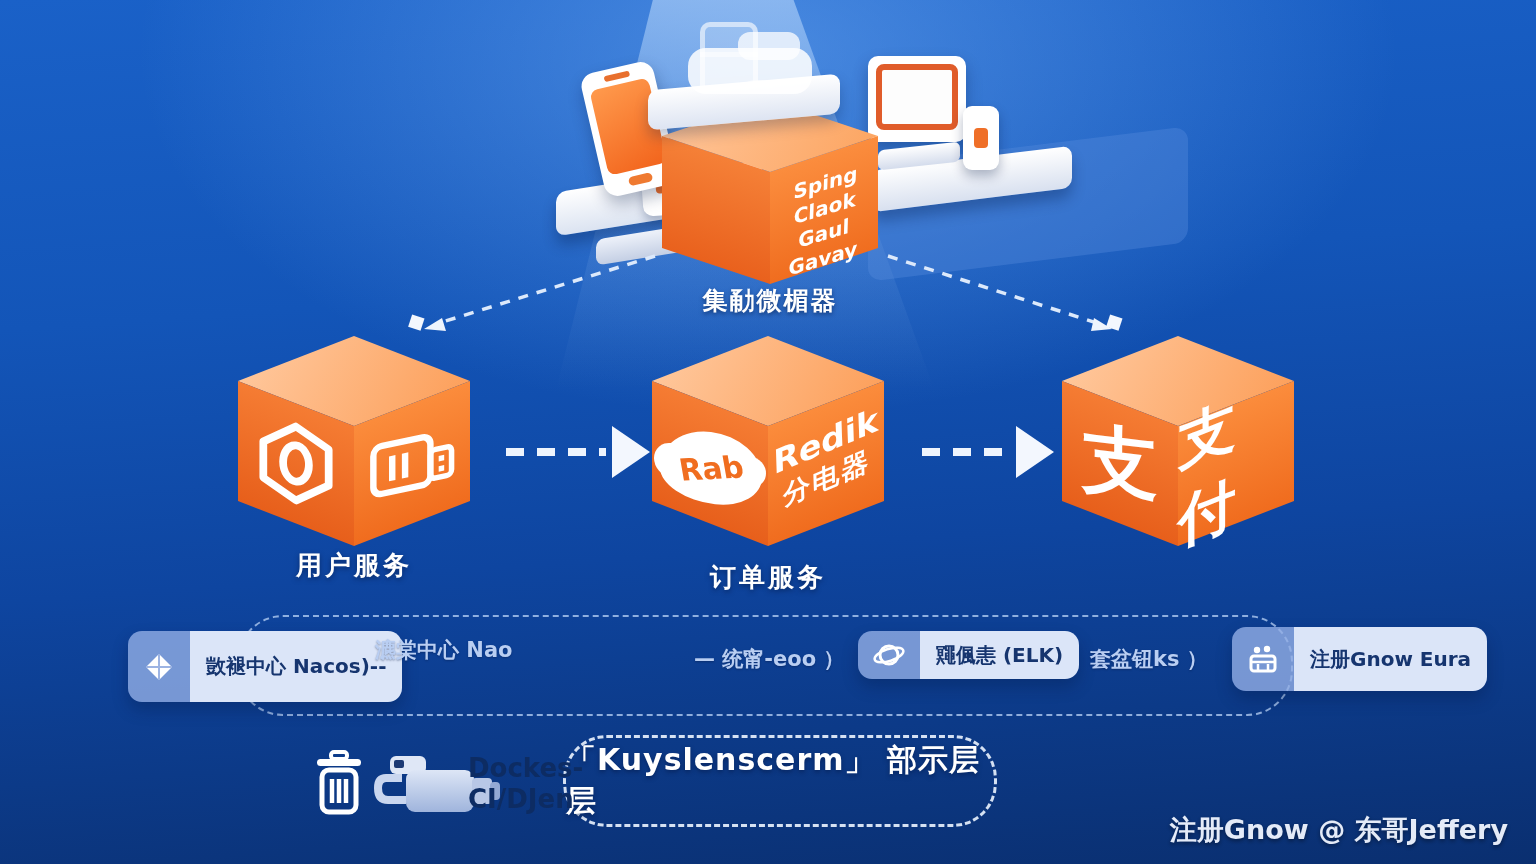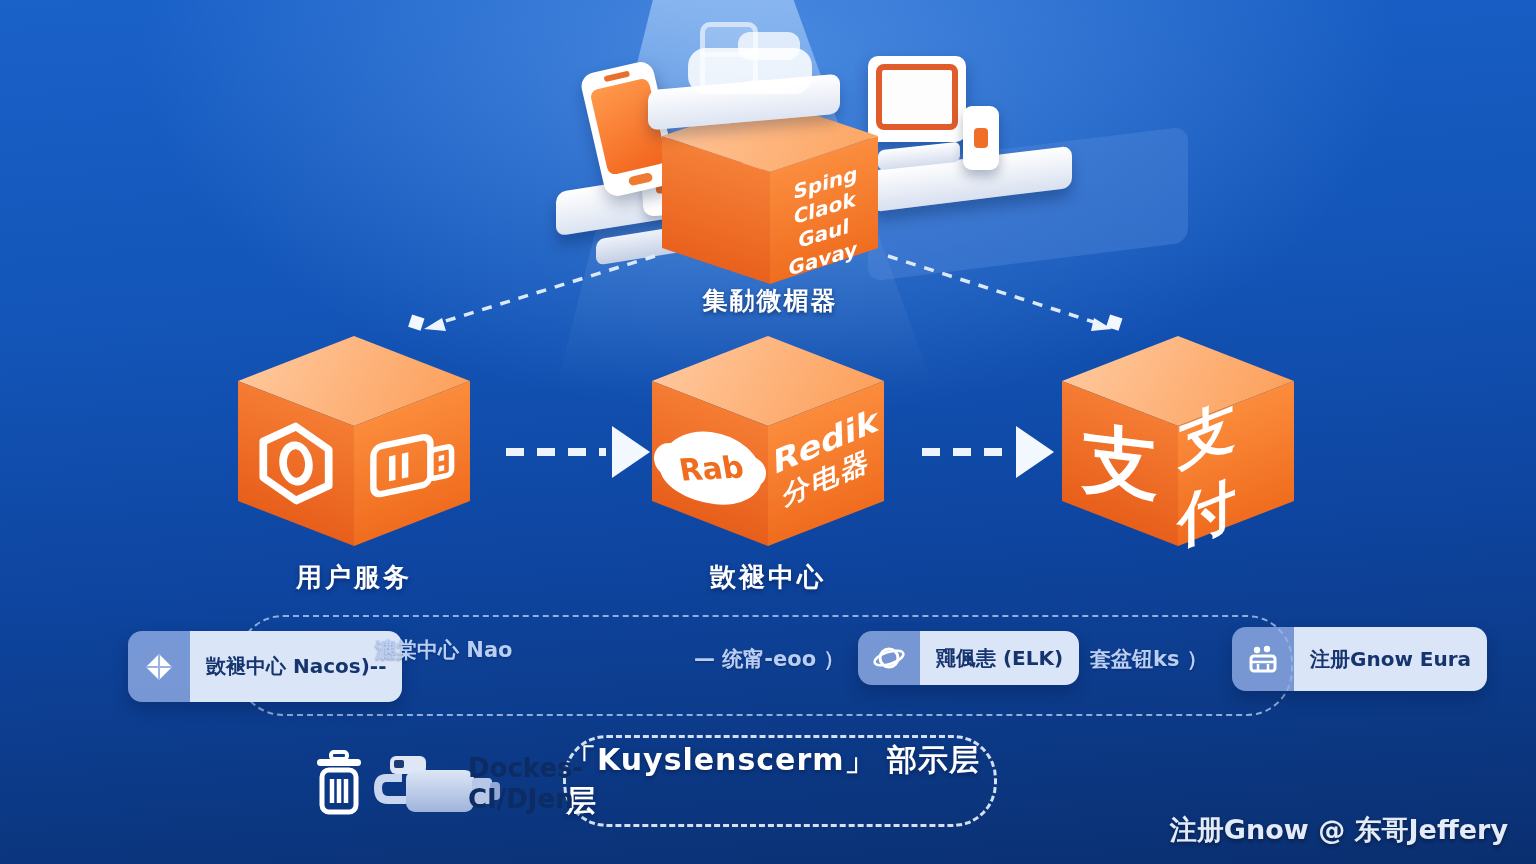--- a/index.html
+++ b/index.html
@@ -69,21 +69,21 @@
   .cube .fright{position:absolute;left:116px;top:90px;width:116px;height:120px;transform:skewY(-21.2deg);transform-origin:0 0;
     background:linear-gradient(180deg,#fb8c3c,#f06c1e);}
   .cube .pedestal{position:absolute;left:-30px;top:156px;width:292px;height:60px;border-radius:18px;
     background:linear-gradient(180deg,#fdfeff 0%,#e7edf7 50%,#c3cee3 100%);box-shadow:0 12px 20px rgba(4,22,66,.4);z-index:-1;}
   .cube .gshadow{position:absolute;left:-46px;top:204px;width:324px;height:46px;
     background:radial-gradient(ellipse at center,rgba(3,20,60,.38),rgba(3,20,60,0) 68%);z-index:-2;}
   .c-user{left:238px;top:336px;}
   .c-order{left:652px;top:336px;}
   .c-msg{left:1062px;top:336px;}
   .caption{width:232px;text-align:center;color:#fff;font-size:26px;font-weight:bold;letter-spacing:3px;text-shadow:0 2px 5px rgba(3,20,60,.55);}
-  .cap-user{left:238px;top:560px;}
+  .cap-user{left:238px;top:548px;}
   .cap-order{left:652px;top:560px;}
   .cap-msg{left:1062px;top:560px;}
   .unskew-l{transform:skewY(-15deg);}
   .unskew-r{transform:skewY(10deg);}
   .face-ic{position:absolute;left:0;top:0;width:100%;height:100%;display:flex;align-items:center;justify-content:center;}
   
   .rab{position:absolute;left:8px;top:28px;width:102px;height:72px;background:#fff;border-radius:50% 50% 46% 54%/58% 55% 45% 42%;
     display:flex;align-items:center;justify-content:center;}
   .rab:before{content:"";position:absolute;left:-6px;top:16px;width:34px;height:34px;background:#fff;border-radius:50%;}
   .rab:after{content:"";position:absolute;right:-4px;top:20px;width:30px;height:30px;background:#fff;border-radius:50%;}
@@ -93,21 +93,21 @@
   .redik .l2{font-size:27px;letter-spacing:2px;}
   .zhi{color:#fff;font-size:76px;font-weight:bold;}
   .zhifu{color:#fff;font-size:58px;font-weight:bold;letter-spacing:4px;}
   
   .infra-frame{left:237px;top:615px;width:1052px;height:97px;border:2px dashed rgba(187,212,247,.75);border-radius:46px;}
   .pill{display:flex;align-items:stretch;border-radius:14px;overflow:hidden;box-shadow:0 8px 16px rgba(4,22,66,.3);}
   .pill .ic{width:62px;display:flex;align-items:center;justify-content:center;background:rgba(146,174,229,.8);}
   .pill .lb{display:flex;align-items:center;padding:0 16px;background:#dbe5f8;color:#16356f;font-weight:bold;font-size:20px;white-space:nowrap;}
   .pill-1{left:128px;top:631px;height:71px;}
   .pill-2{left:488px;top:633px;height:56px;}
-  .pill-3{left:858px;top:631px;height:54px;justify-content:center;}
+  .pill-3{left:858px;top:631px;height:48px;justify-content:center;}
   .pill-4{left:1232px;top:627px;height:64px;}
   .ghost-text{color:#b9cef2;font-size:21px;font-weight:600;text-shadow:0 1px 2px rgba(4,22,66,.4);}
   .gt-1{left:360px;top:636px;margin-left:15px;}
   .gt-2{left:694px;top:645px;}
   .gt-3{left:1090px;top:645px;}
   
   .docker-text{left:468px;top:753px;color:#0d2c63;font-size:26px;font-weight:bold;line-height:1.18;}
   .k8s-box{left:563px;top:735px;width:428px;height:86px;border:3px dashed rgba(236,244,255,.9);border-radius:44px;
     display:flex;align-items:center;justify-content:center;}
   .k8s-box span{color:#fff;font-size:30px;font-weight:bold;letter-spacing:1px;text-shadow:0 2px 4px rgba(3,20,60,.5);}
@@ -211,21 +211,21 @@
         <span>Rab</span>
       </div>
     </div>
     <div class="fright">
       <div class="redik">
         <div class="l1">Redik</div>
         <div class="l2">分电器</div>
       </div>
     </div>
   </div>
-  <div class="abs caption cap-order">敳褪中心</div>
+  <div class="abs caption cap-order">订单服务</div>
 
   <div class="abs cube c-msg">
     <div class="pedestal"></div>
     <div class="gshadow"></div>
     <div class="ftop"></div>
     <div class="fleft">
       <div class="face-ic unskew-l">
           <span class="zhi">支</span>
         </div>
     </div>

